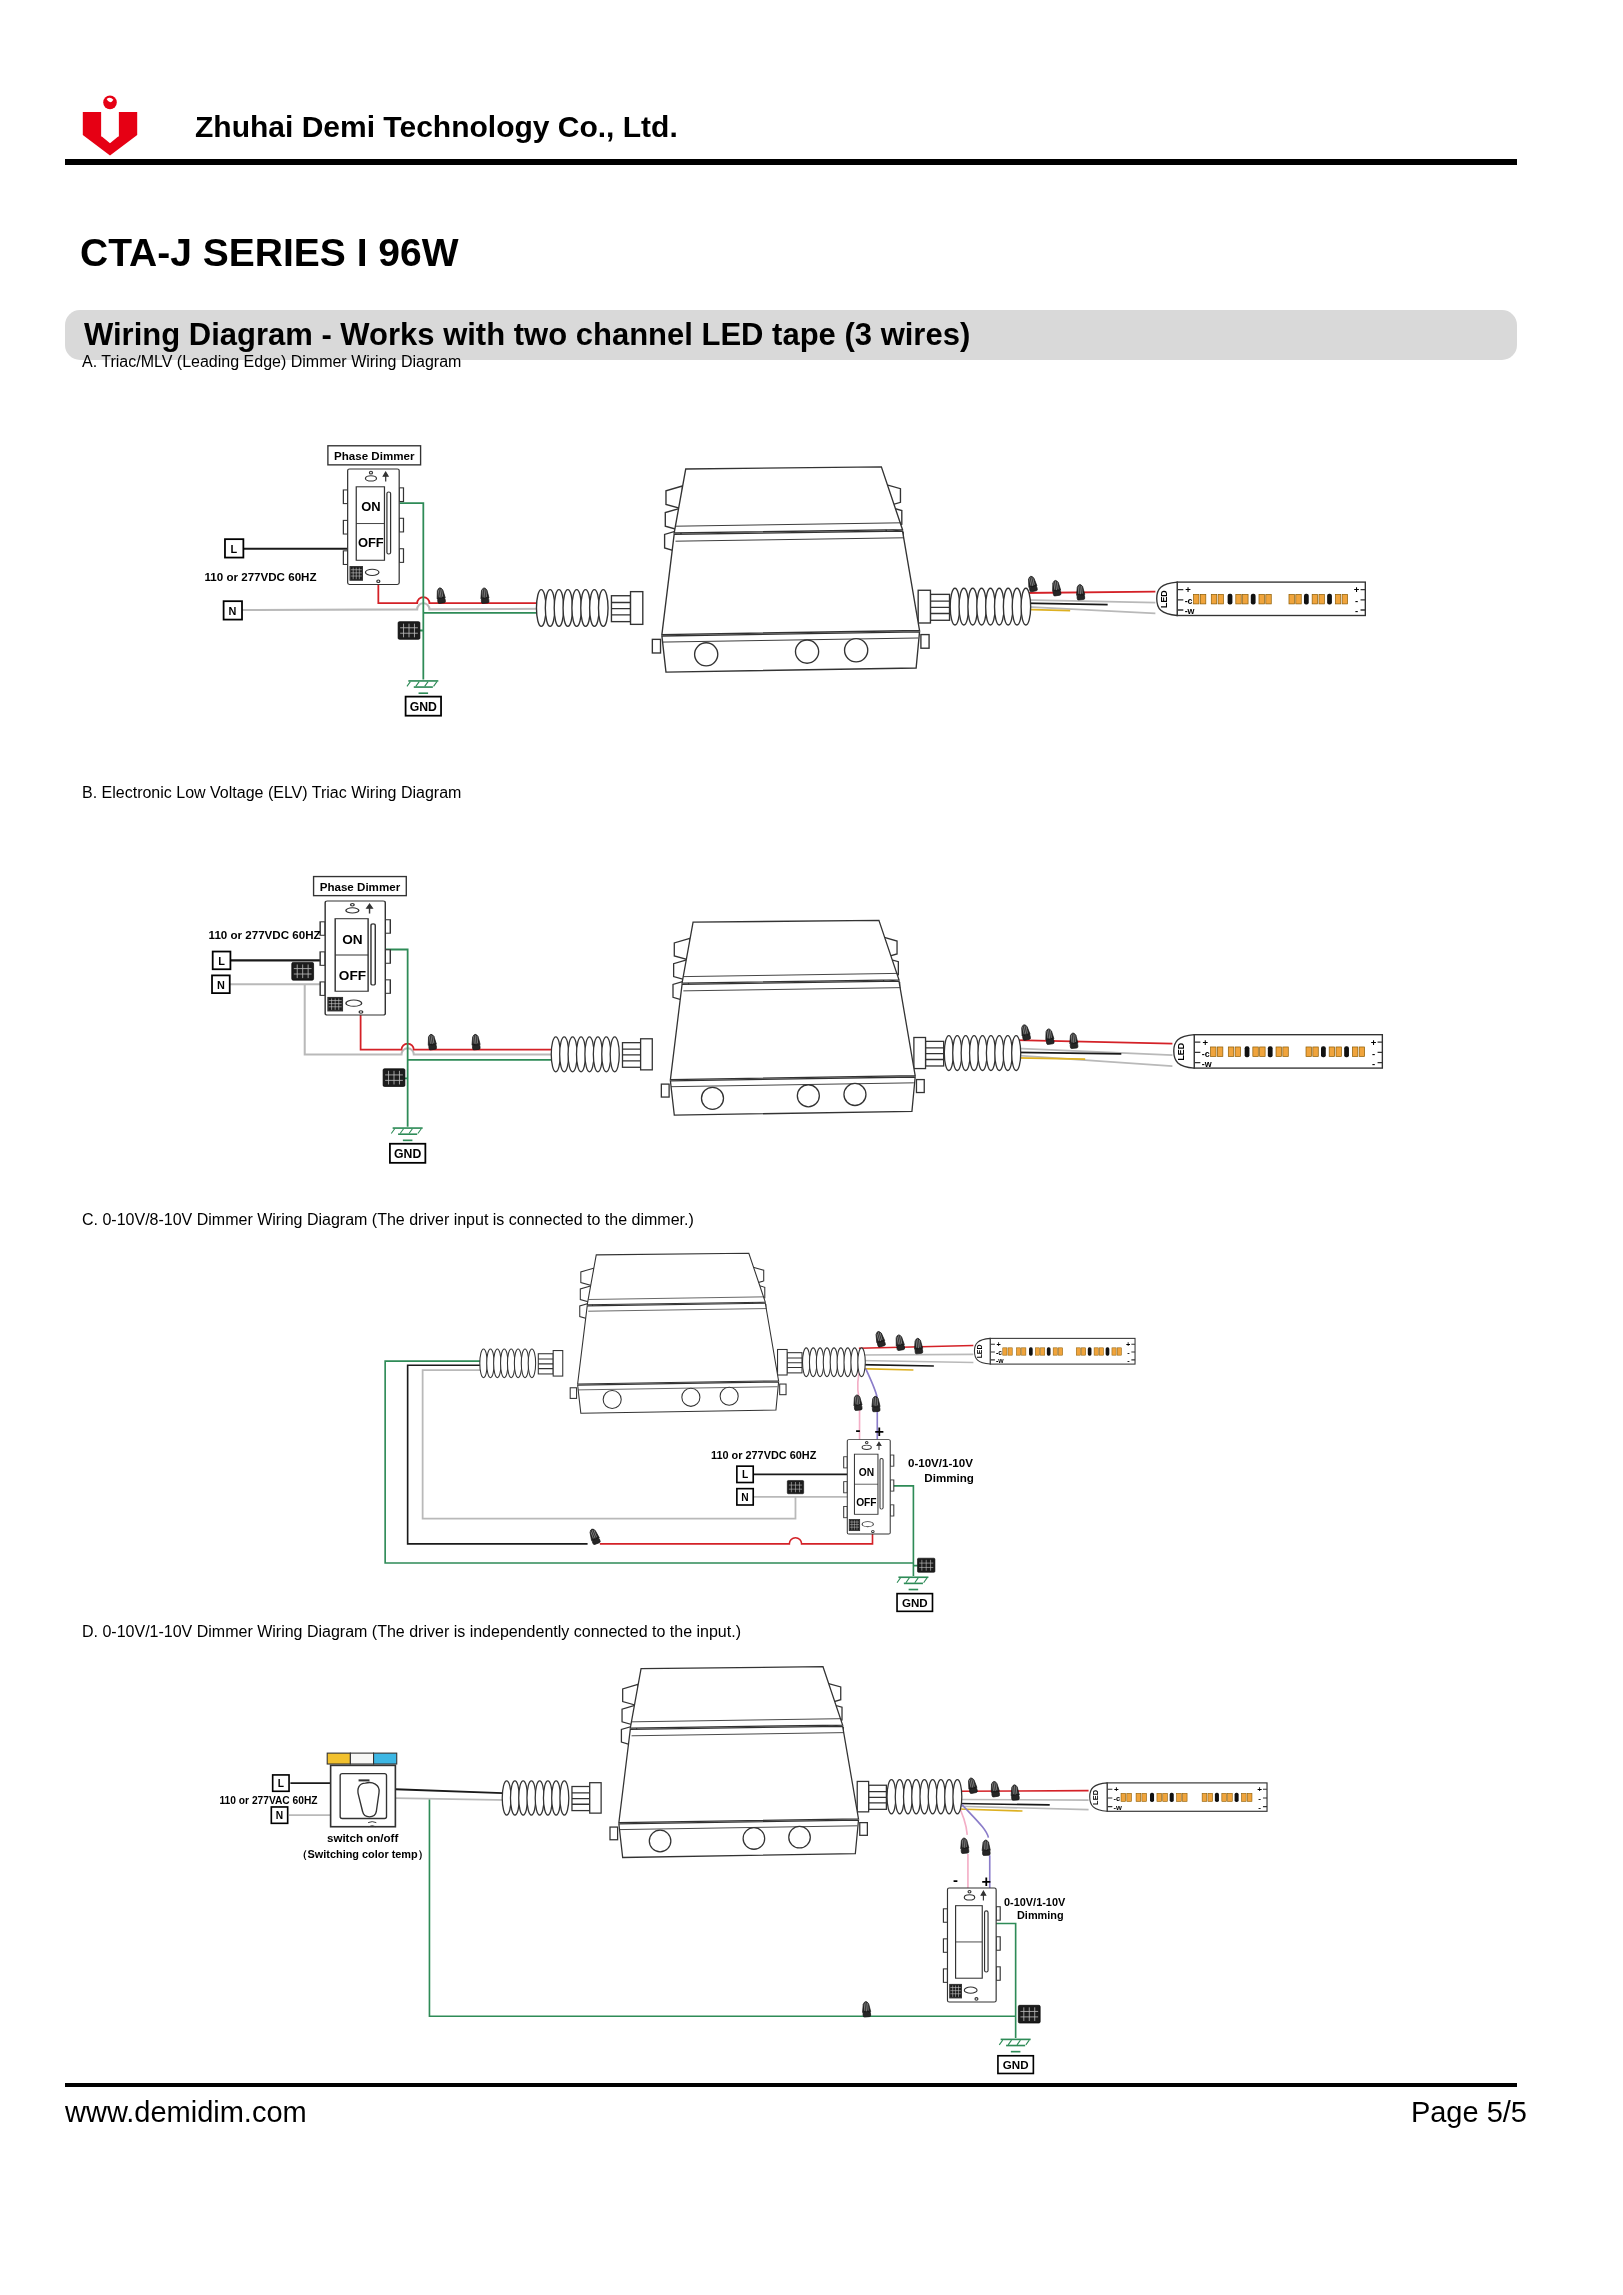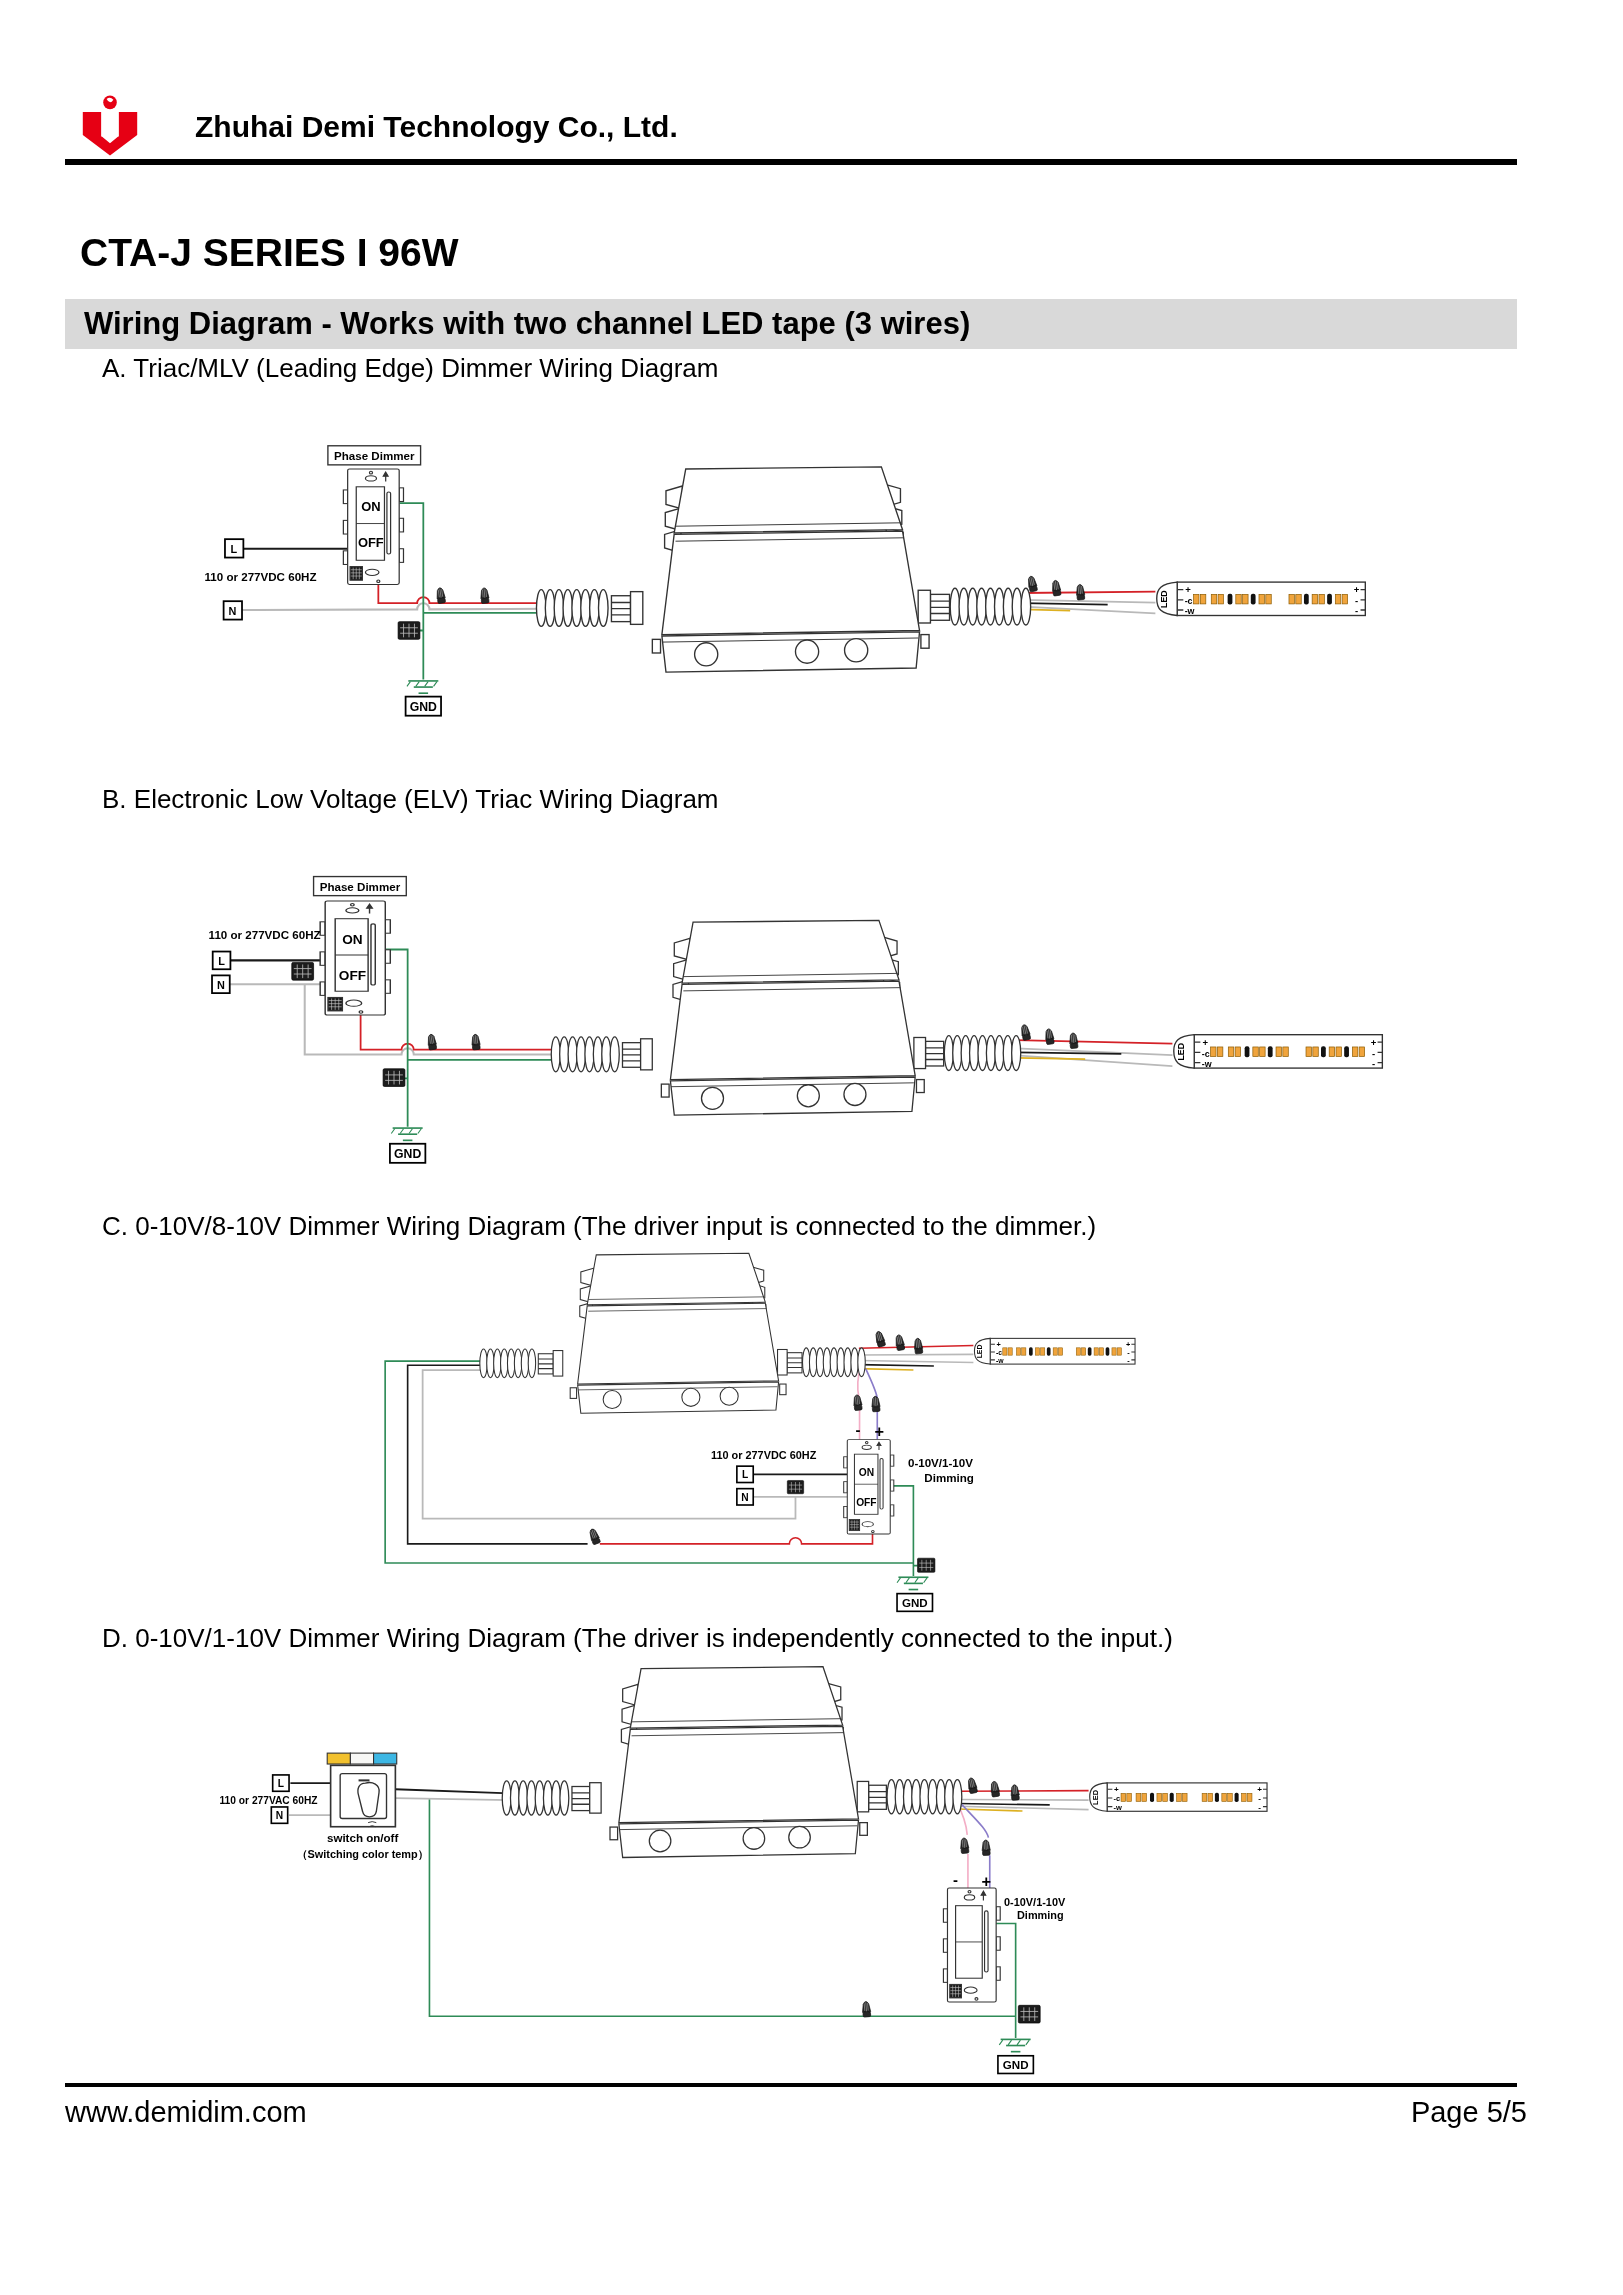--- a/index.html
+++ b/index.html
@@ -4,21 +4,21 @@
 <style>
   html,body{margin:0;padding:0;background:#888;}
   #page{position:relative;width:1623px;height:2295px;background:#fff;overflow:hidden;
         font-family:"Liberation Sans", sans-serif;color:#000;}
   .abs{position:absolute;}
   .company{font-size:30px;font-weight:bold;letter-spacing:0;margin-left:40px;}
   .title{font-size:39px;font-weight:bold;}
   .rule{background:#000;}
   .sectionbar{background:#d9d9d9;display:flex;align-items:center;}
   .sectionbar span{font-size:31px;font-weight:bold;padding-left:19px;}
-  .heading{font-size:26px;font-weight:normal;white-space:nowrap;margin-left:20px;}
+  .heading{font-size:16px;font-weight:normal;white-space:nowrap;}
   .footer-text{font-size:29px;}
   svg text{fill:#000;}
 </style>
 </head>
 <body>
 
 <div id="page">
 
   <svg class="abs" style="left:0;top:0;" width="1623" height="2295" viewBox="0 0 2381 3367" font-family="Liberation Sans, sans-serif">
     <defs>
@@ -330,21 +330,21 @@
       <circle cx="50" cy="12" r="10" fill="#e60014"></circle>
       <path d="M45,7 Q50,3 55,8 Q50,16 45,7 Z" fill="#fff"></path>
       <path d="M10,26 L38,26 L38,62 L50,72 L62,62 L62,26 L90,26 L90,60 L50,90 L10,60 Z" fill="#e60014"></path>
       <path d="M38,26 V62 M62,26 V62" stroke="#fff" stroke-width="2" fill="none"></path>
     </svg>
   </div>
   <div class="abs company" style="left:155px;top:110px;">Zhuhai Demi Technology Co., Ltd.</div>
   <div class="abs rule" style="left:65px;top:159px;width:1452px;height:5.5px;"></div>
   <div class="abs title" style="left:80px;top:199px;margin-top:32px;">CTA-J SERIES I 96W</div>
 
-  <div class="abs sectionbar" style="left:65px;top:299px;width:1452px;height:50px;">
+  <div class="abs sectionbar" style="left:65px;top:310px;width:1452px;height:50px;border-radius:15px;">
     <span>Wiring Diagram - Works with two channel LED tape (3 wires)</span>
   </div>
 
   <div class="abs heading" style="left:82px;top:353px;">A. Triac/MLV (Leading Edge) Dimmer Wiring Diagram</div>
   <div class="abs heading" style="left:82px;top:784px;">B. Electronic Low Voltage (ELV) Triac Wiring Diagram</div>
   <div class="abs heading" style="left:82px;top:1211px;">C. 0-10V/8-10V Dimmer Wiring Diagram (The driver input is connected to the dimmer.)</div>
   <div class="abs heading" style="left:82px;top:1623px;">D. 0-10V/1-10V Dimmer Wiring Diagram (The driver is independently connected to the input.)</div>
 
   <div class="abs rule" style="left:65px;top:2083px;width:1452px;height:4.1px;"></div>
   <div class="abs footer-text" style="left:65px;top:2096px;">www.demidim.com</div>

